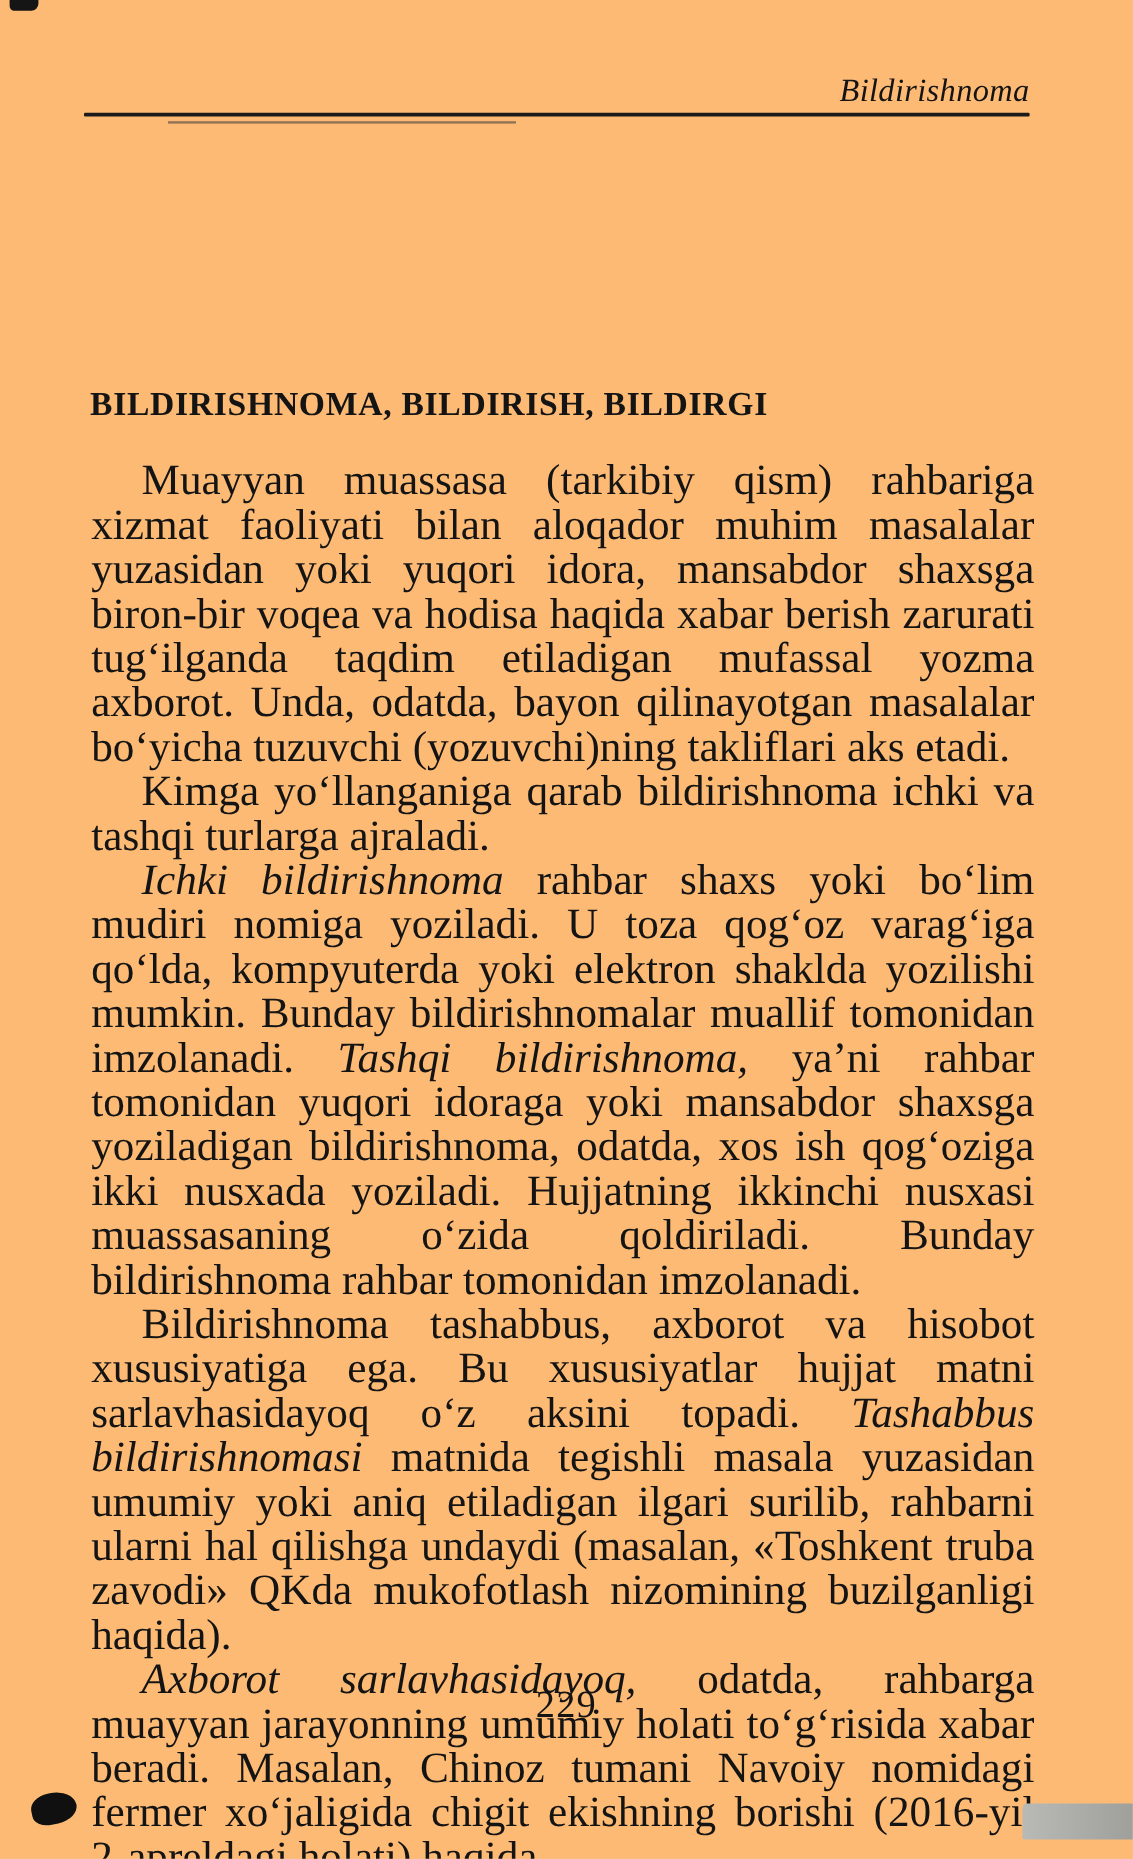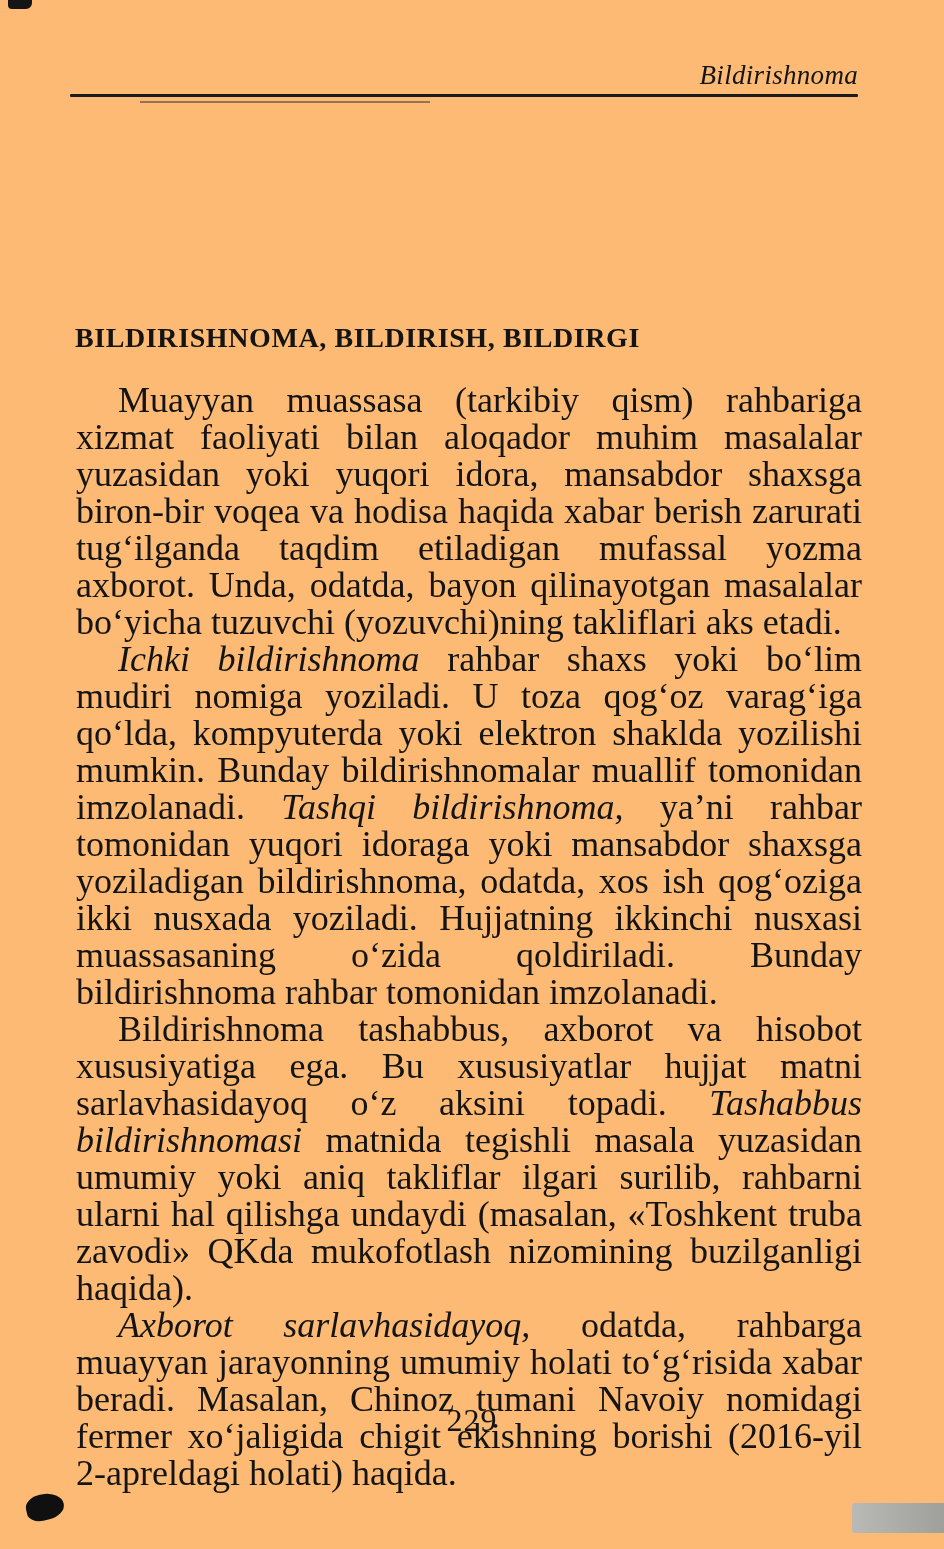--- a/index.html
+++ b/index.html
@@ -101,22 +101,23 @@
 
   <div class="running-header">Bildirishnoma</div>
 
   <div class="header-rule"></div>
   <div class="header-rule-echo"></div>
 
   <h1 class="page-title">BILDIRISHNOMA, BILDIRISH, BILDIRGI</h1>
 
   <div class="body-text">
       <p><span>Muayyan muassasa (tarkibiy qism) rahbariga xizmat faoliyati bilan aloqador muhim masalalar yuzasidan yoki yuqori idora, mansabdor shaxsga biron-bir voqea va hodisa haqida xabar berish zarurati tugʻilganda taqdim etiladigan mufassal yozma axborot. Unda, odatda, bayon qilinayotgan masalalar boʻyicha tuzuvchi (yozuvchi)ning takliflari aks etadi.</span></p>
+      <p><span>Kimga yoʻllanganiga qarab bildirishnoma ichki va tashqi turlarga ajraladi.</span></p>
       <p><em>Ichki bildirishnoma</em><span> rahbar shaxs yoki boʻlim mudiri nomiga yoziladi. U toza qogʻoz varagʻiga qoʻlda, kompyuterda yoki elektron shaklda yozilishi mumkin. Bunday bildirishnomalar muallif tomonidan imzolanadi. </span><em>Tashqi bildirishnoma,</em><span> yaʼni rahbar tomonidan yuqori idoraga yoki mansabdor shaxsga yoziladigan bildirishnoma, odatda, xos ish qogʻoziga ikki nusxada yoziladi. Hujjatning ikkinchi nusxasi muassasaning oʻzida qoldiriladi. Bunday bildirishnoma rahbar tomonidan imzolanadi.</span></p>
-      <p><span>Bildirishnoma tashabbus, axborot va hisobot xususiyatiga ega. Bu xususiyatlar hujjat matni sarlavhasidayoq oʻz aksini topadi. </span><em>Tashabbus bildirishnomasi</em><span> matnida tegishli masala yuzasidan umumiy yoki aniq takliflar ilgari surilib, rahbarni ularni hal qilishga undaydi (masalan, «Toshkent truba zavodi» QKda mukofotlash nizomining buzilganligi haqida).</span></p>
+      <p><span>Bildirishnoma tashabbus, axborot va hisobot xususiyatiga ega. Bu xususiyatlar hujjat matni sarlavhasidayoq oʻz aksini topadi. </span><em>Tashabbus bildirishnomasi</em><span> matnida tegishli masala yuzasidan umumiy yoki aniq etiladigan ilgari surilib, rahbarni ularni hal qilishga undaydi (masalan, «Toshkent truba zavodi» QKda mukofotlash nizomining buzilganligi haqida).</span></p>
       <p><em>Axborot sarlavhasidayoq,</em><span> odatda, rahbarga muayyan jarayonning umumiy holati toʻgʻrisida xabar beradi. Masalan, Chinoz tumani Navoiy nomidagi fermer xoʻjaligida chigit ekishning borishi (2016-yil 2-apreldagi holati) haqida.</span></p>
     </div>
 
   <div class="page-number">229</div>
 
   <div class="artifact artifact-top-left"></div>
   <div class="artifact artifact-bottom-left"></div>
   <div class="artifact artifact-bottom-right"></div>
 
 </div>

